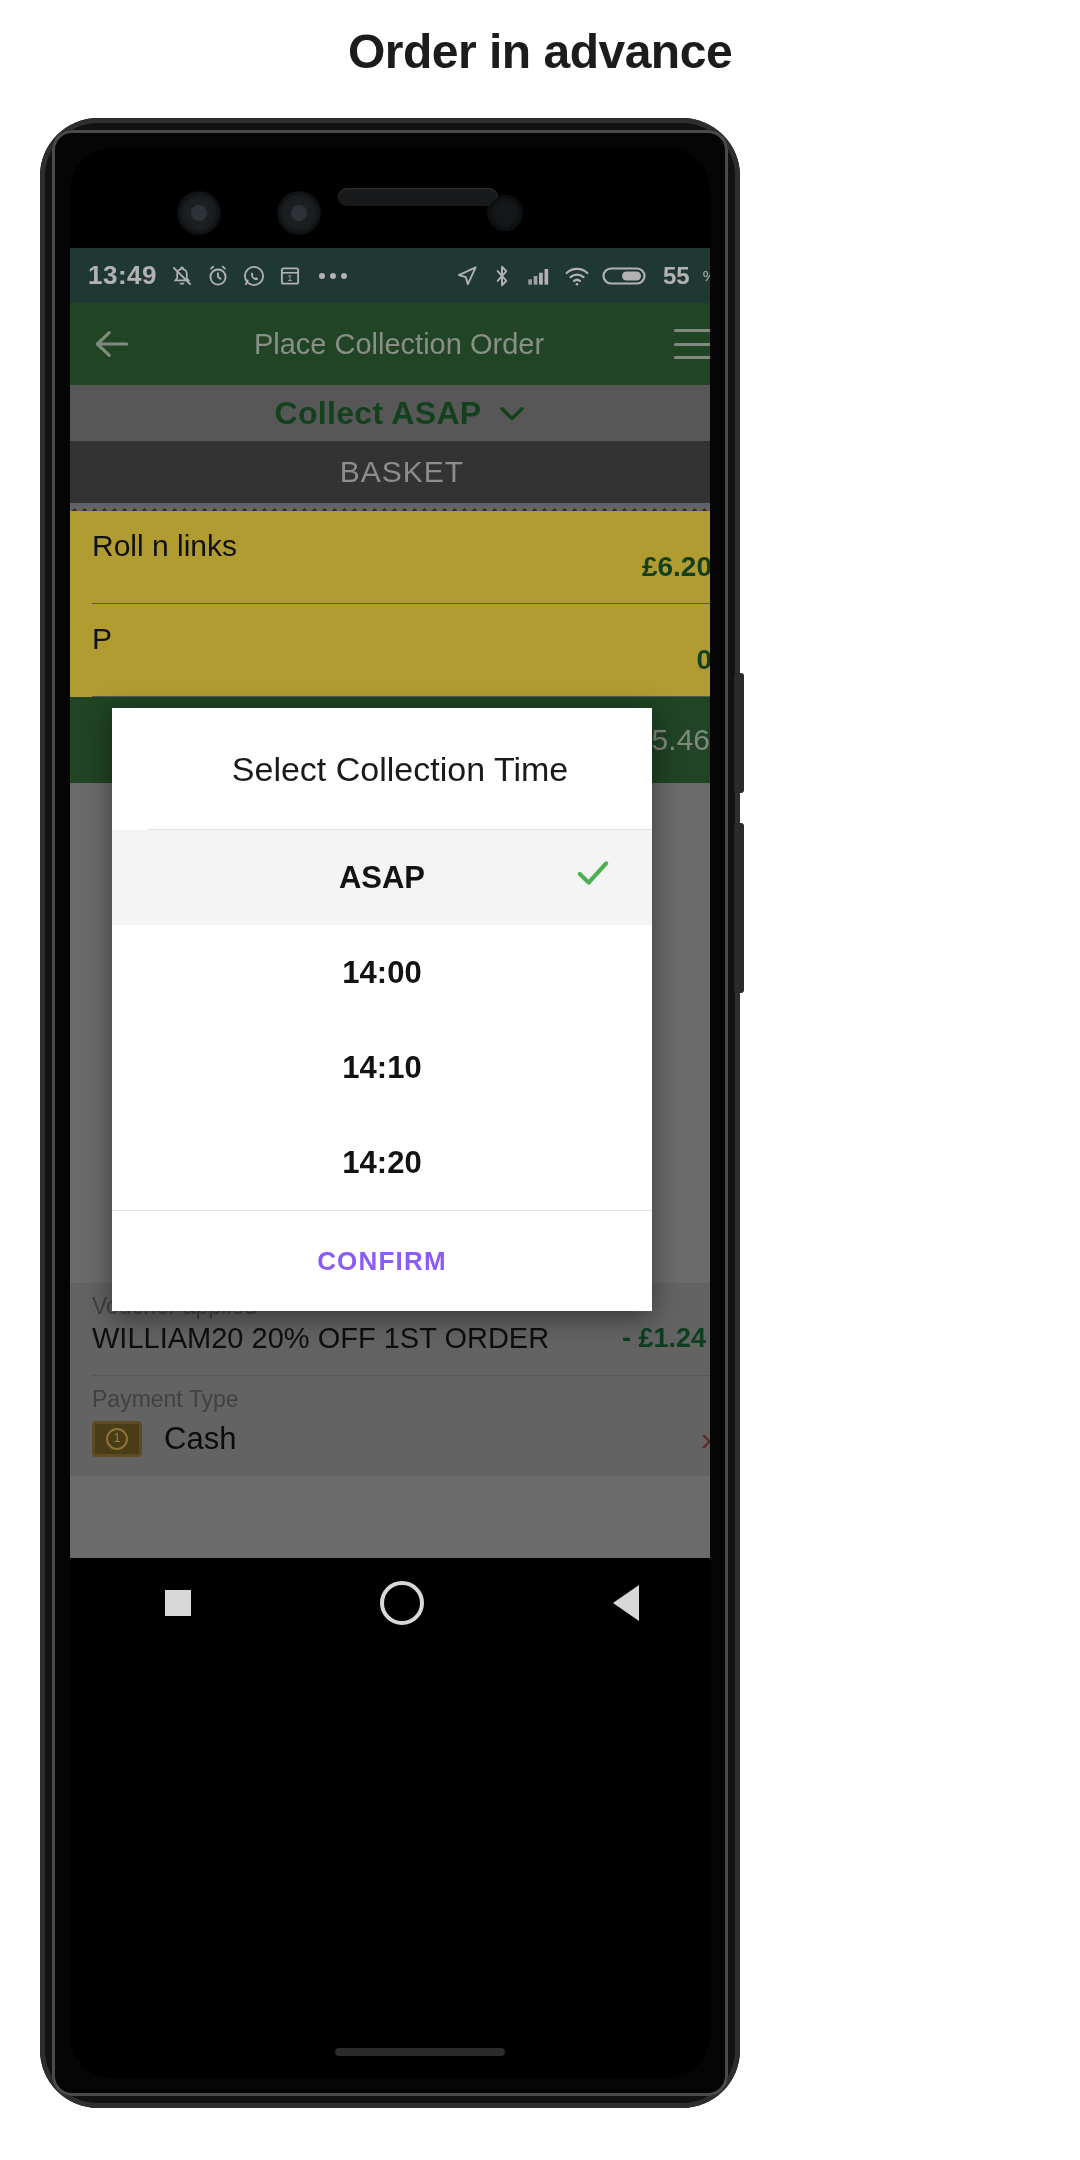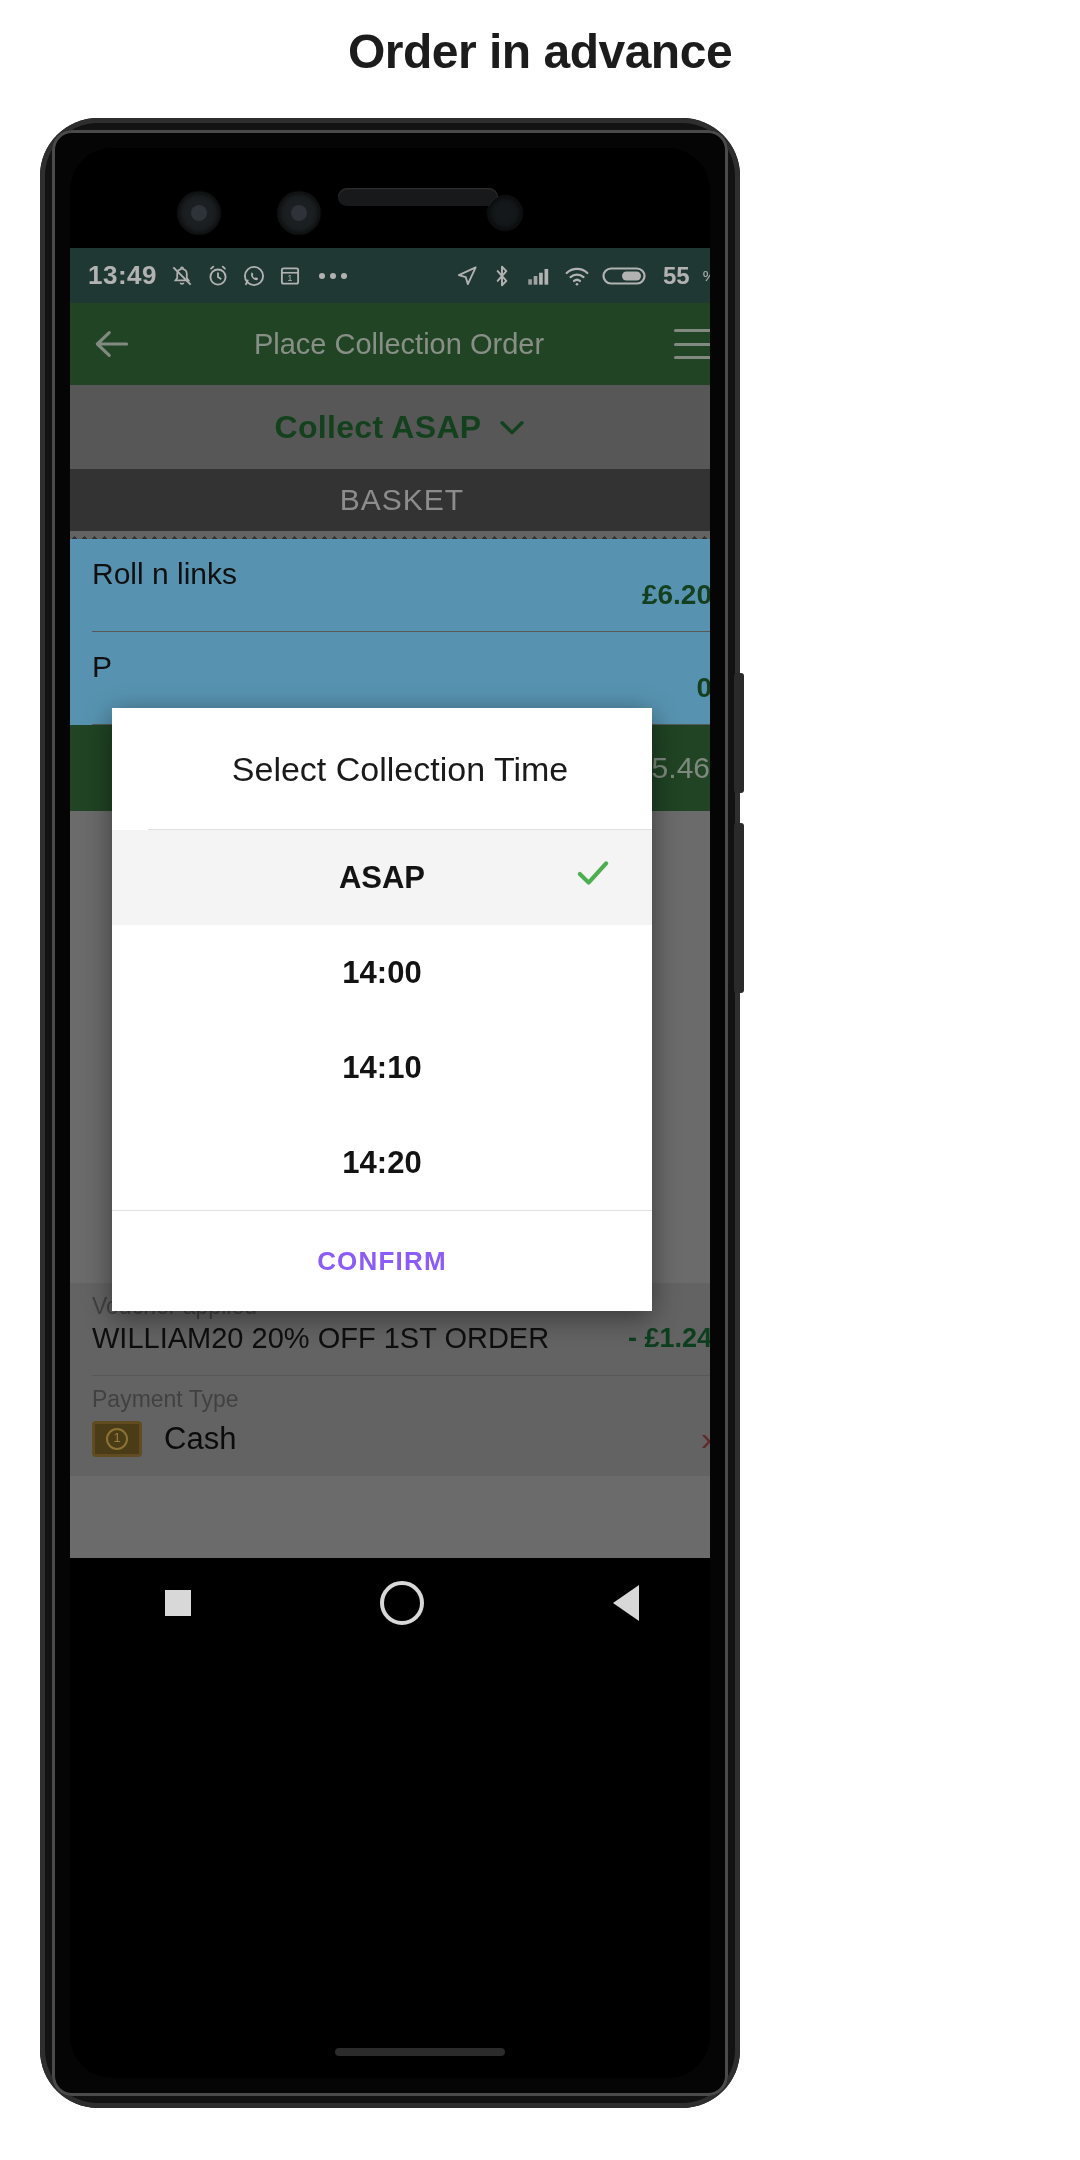--- a/index.html
+++ b/index.html
@@ -82,52 +82,52 @@
   .appbar-title{
     flex:1;text-align:center;color:#c2cdc2;font-size:29px;
     margin-left:-10px;
   }
   .back-arrow{width:44px;height:44px;position:relative;}
   .hamburger{width:40px;height:30px;display:flex;flex-direction:column;justify-content:space-between;}
   .hamburger span{display:block;height:3px;background:#b9c6b9;border-radius:2px;}
 
   
   .collect-bar{
-    height:84px;background:#7d7d7d;display:flex;align-items:center;
+    height:56px;background:#7d7d7d;display:flex;align-items:center;
     justify-content:center;gap:14px;
   }
   .collect-text{color:#1c5e2a;font-size:32px;font-weight:bold;letter-spacing:0.3px;}
 
   
   .basket-head{
     height:62px;background:#4a4a4a;display:flex;align-items:center;
     justify-content:center;color:#c9c9c9;font-size:30px;letter-spacing:1px;
     position:relative;
   }
   .zigzag{
     height:8px;width:100%;
     background:
       linear-gradient(-45deg, transparent 50%, #8f8f8f 50%) 0 0/10px 10px repeat-x,
       linear-gradient(45deg, transparent 50%, #8f8f8f 50%) 0 0/10px 10px repeat-x;
     background-color:#4a4a4a;
   }
 
   
-  .basket-body{background:#7dd3fc;position:relative;}
+  .basket-body{background:#fde047;position:relative;}
   .item-row{display:flex;padding:18px 22px 10px 22px;box-sizing:border-box;}
   .item-main{flex:1;padding-right:16px;}
   .item-name{font-size:30px;color:#181818;line-height:1.15;}
   .item-desc{font-size:25px;color:#5e5e5e;line-height:1.2;margin-top:6px;}
   .item-price{font-size:28px;color:#1f5c2e;font-weight:bold;white-space:nowrap;padding-top:22px;}
   .divider{height:1px;background:#7e7e7e;margin:10px 22px 0 22px;}
 
   
   .summary{position:absolute;left:0;right:0;top:1035px;background:#8f8f8f;}
   .sum-label{font-size:23px;color:#5d5d5d;padding:10px 22px 0 22px;}
-  .sum-row{display:flex;align-items:center;padding:2px 22px 10px 22px;gap:45px;}
+  .sum-row{display:flex;align-items:center;padding:2px 28px 10px 22px;gap:45px;}
   .sum-text{flex:1;font-size:29px;color:#151515;}
   .sum-amt{font-size:27px;color:#14592b;font-weight:bold;}
   .cash-row{display:flex;align-items:center;padding:6px 22px 18px 22px;}
   .cash-icon{
     width:44px;height:30px;border:3px solid #8a6d2e;border-radius:4px;
     background:#6b5622;display:flex;align-items:center;justify-content:center;
     margin-right:22px;
   }
   .cash-icon i{
     width:18px;height:18px;border:2px solid #c9a44a;border-radius:50%;

